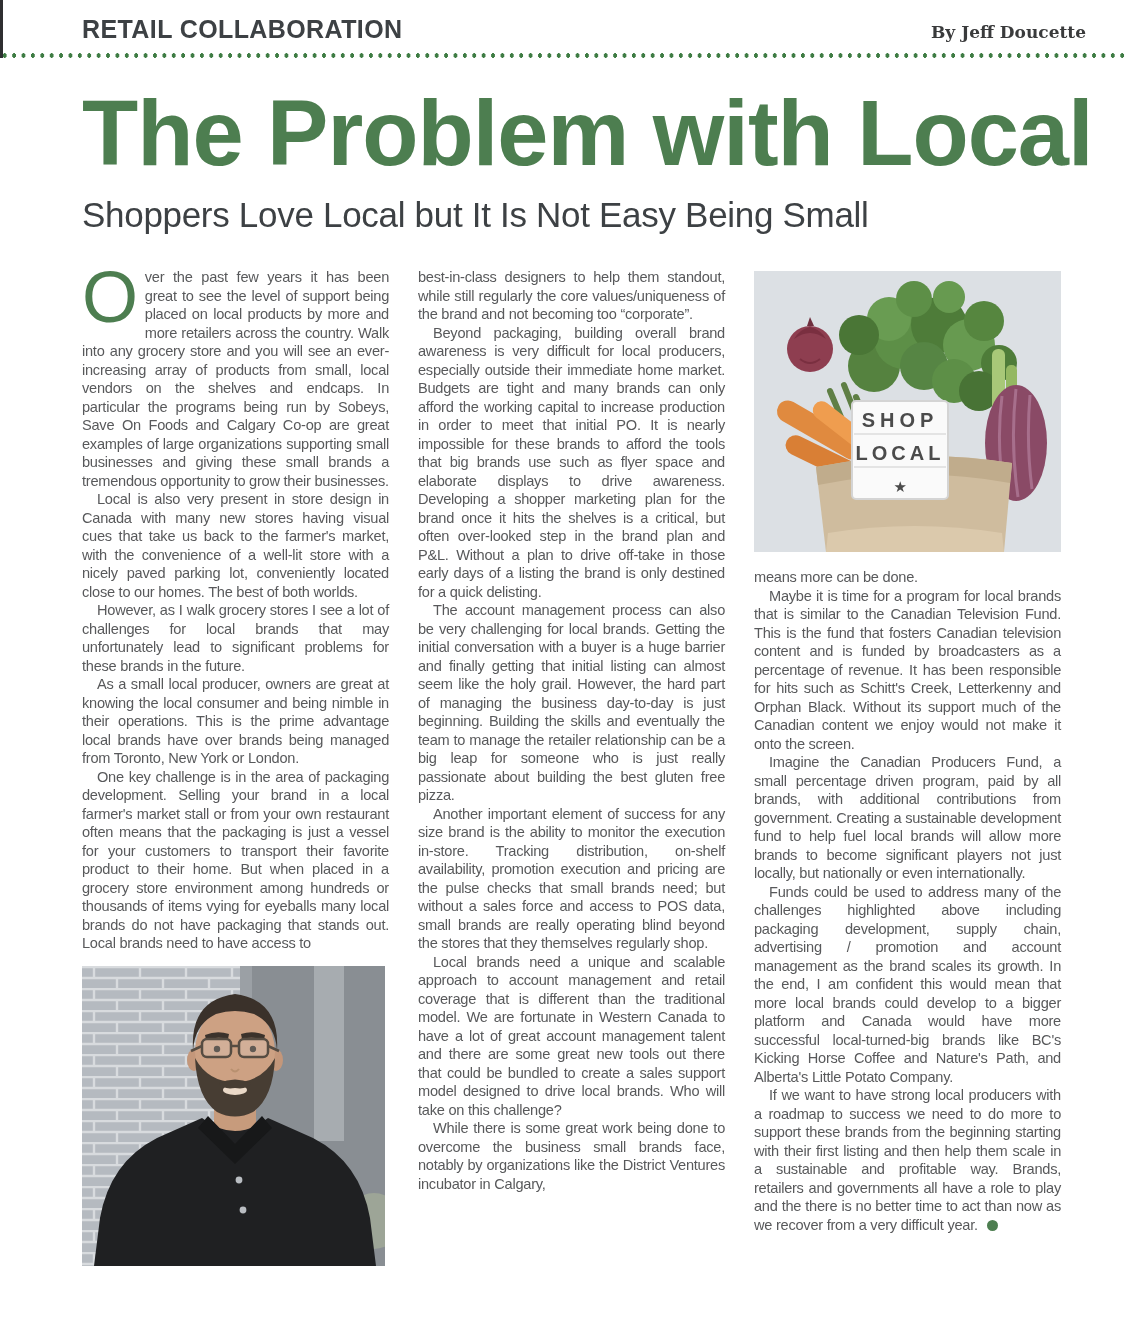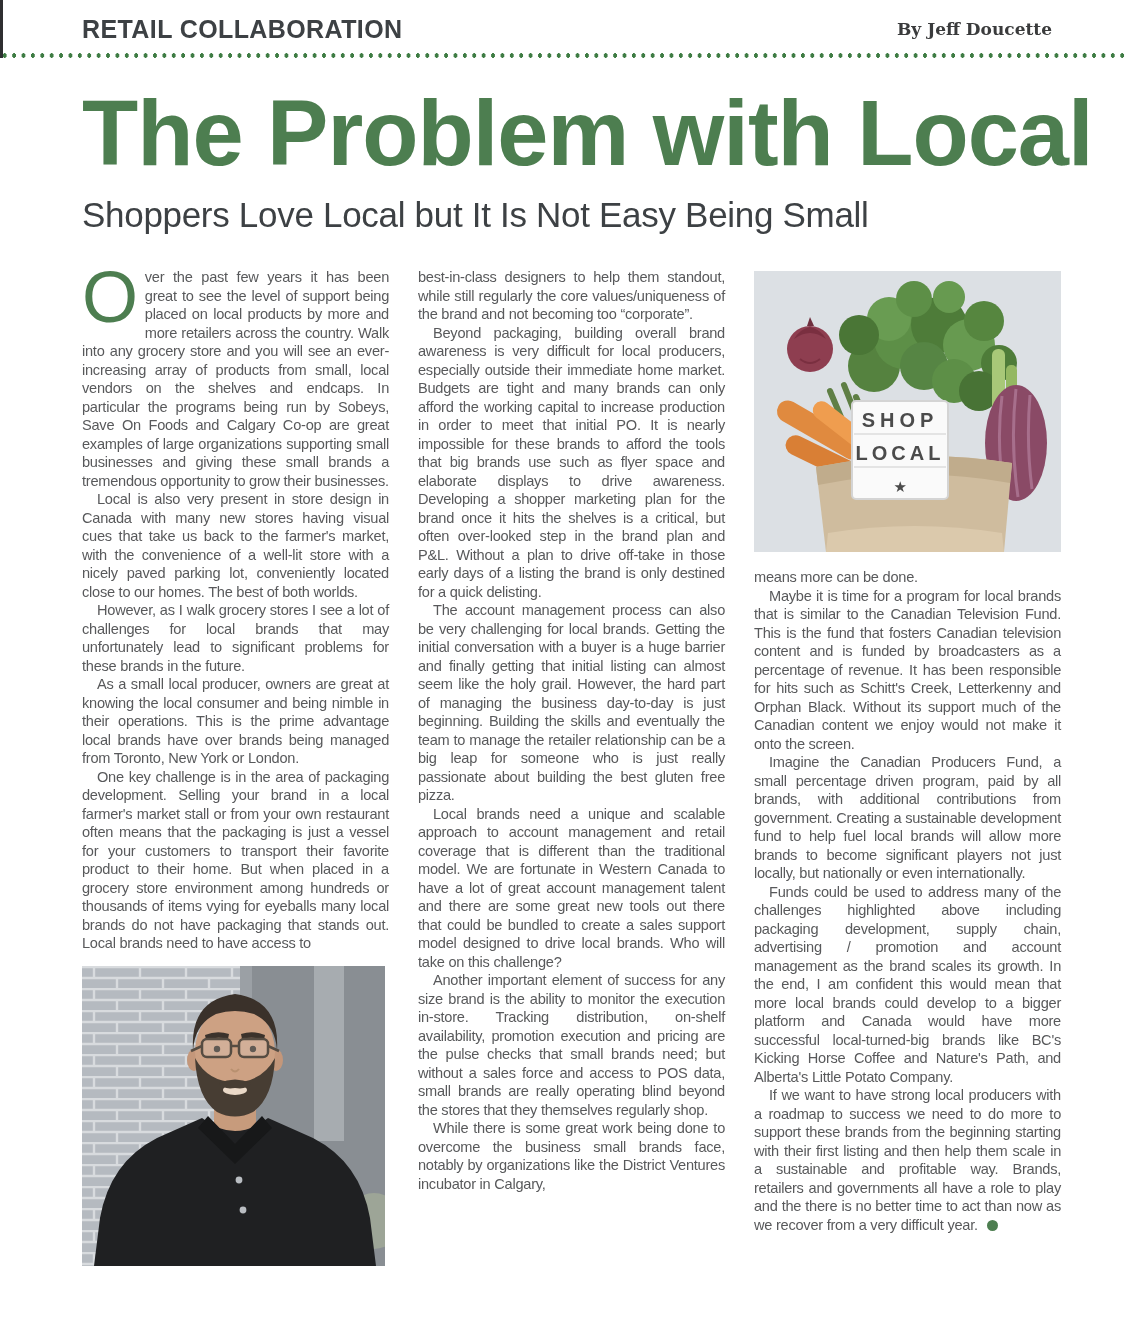--- a/index.html
+++ b/index.html
@@ -5,22 +5,22 @@
   html,body{margin:0;padding:0;background:#ffffff;}
   .page{
     position:relative;
     width:1128px;height:1324px;
     background:#ffffff;
     overflow:hidden;
     font-family:"Liberation Sans",sans-serif;
   }
   .corner-tick{position:absolute;left:0;top:0;width:3px;height:58px;background:#2e2f31;}
   .masthead{
-    display:flex;justify-content:space-between;align-items:center;
-    padding:15px 76px 9px 82px;
+    display:flex;justify-content:space-between;align-items:flex-end;
+    padding:15px 42px 9px 82px;
   }
   .kicker{
     font-size:25px;font-weight:bold;color:#3d4144;letter-spacing:.4px;
   }
   .byline{
     font-family:"DejaVu Serif",serif;font-weight:bold;
     font-size:17px;color:#3a3b3c;padding-bottom:2px;
   }
   .dotted-rule{
     height:5px;width:100%;
@@ -134,22 +134,22 @@
         <path d="M126,150 L153,178 L180,150 L190,162 L153,198 L116,162 Z" fill="#171819"></path>
         <circle cx="157" cy="214" r="3.4" fill="#b9bdc2"></circle>
         <circle cx="161" cy="244" r="3.4" fill="#b9bdc2"></circle>
       </svg>
     </div>
 
     <div class="col">
       <p>best-in-class designers to help them standout, while still regularly the core values/uniqueness of the brand and not becoming too “corporate”.</p>
       <p>Beyond packaging, building overall brand awareness is very difficult for local producers, especially outside their immediate home market. Budgets are tight and many brands can only afford the working capital to increase production in order to meet that initial PO. It is nearly impossible for these brands to afford the tools that big brands use such as flyer space and elaborate displays to drive awareness. Developing a shopper marketing plan for the brand once it hits the shelves is a critical, but often over-looked step in the brand plan and P&amp;L. Without a plan to drive off-take in those early days of a listing the brand is only destined for a quick delisting.</p>
       <p>The account management process can also be very challenging for local brands. Getting the initial conversation with a buyer is a huge barrier and finally getting that initial listing can almost seem like the holy grail. However, the hard part of managing the business day-to-day is just beginning. Building the skills and eventually the team to manage the retailer relationship can be a big leap for someone who is just really passionate about building the best gluten free pizza.</p>
+      <p>Another important element of success for any size brand is the ability to monitor the execution in-store. Tracking distribution, on-shelf availability, promotion execution and pricing are the pulse checks that small brands need; but without a sales force and access to POS data, small brands are really operating blind beyond the stores that they themselves regularly shop.</p>
       <p>Local brands need a unique and scalable approach to account management and retail coverage that is different than the traditional model. We are fortunate in Western Canada to have a lot of great account management talent and there are some great new tools out there that could be bundled to create a sales support model designed to drive local brands. Who will take on this challenge?</p>
-      <p>Another important element of success for any size brand is the ability to monitor the execution in-store. Tracking distribution, on-shelf availability, promotion execution and pricing are the pulse checks that small brands need; but without a sales force and access to POS data, small brands are really operating blind beyond the stores that they themselves regularly shop.</p>
       <p>While there is some great work being done to overcome the business small brands face, notably by organizations like the District Ventures incubator in Calgary,</p>
     </div>
 
     <div class="col">
 
       <svg class="shop-photo" viewBox="0 0 307 281" xmlns="http://www.w3.org/2000/svg">
         <rect width="307" height="281" fill="#dce0e4"></rect>
 
         <g>
           <circle cx="56" cy="78" r="23" fill="#8e3e50"></circle>

